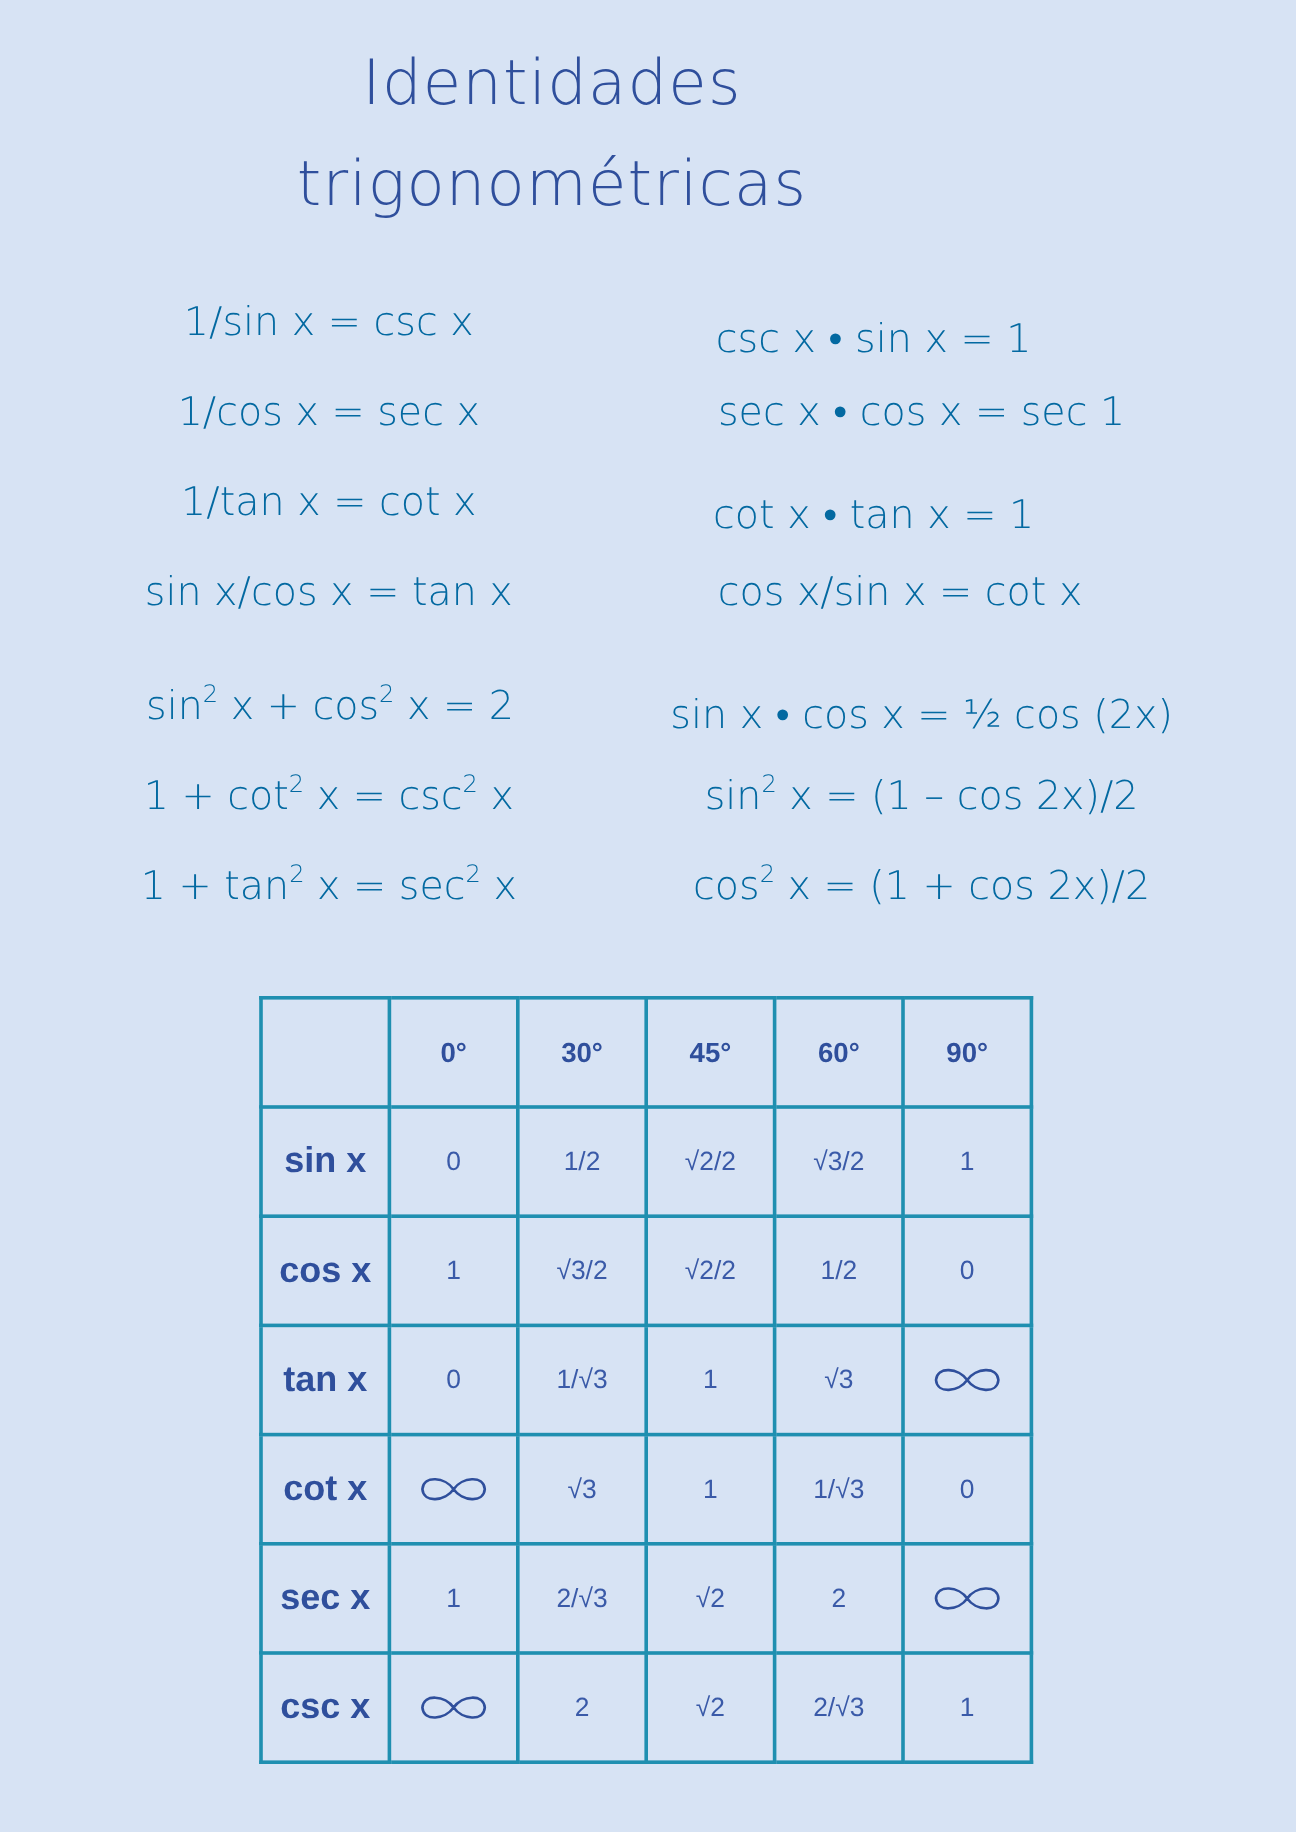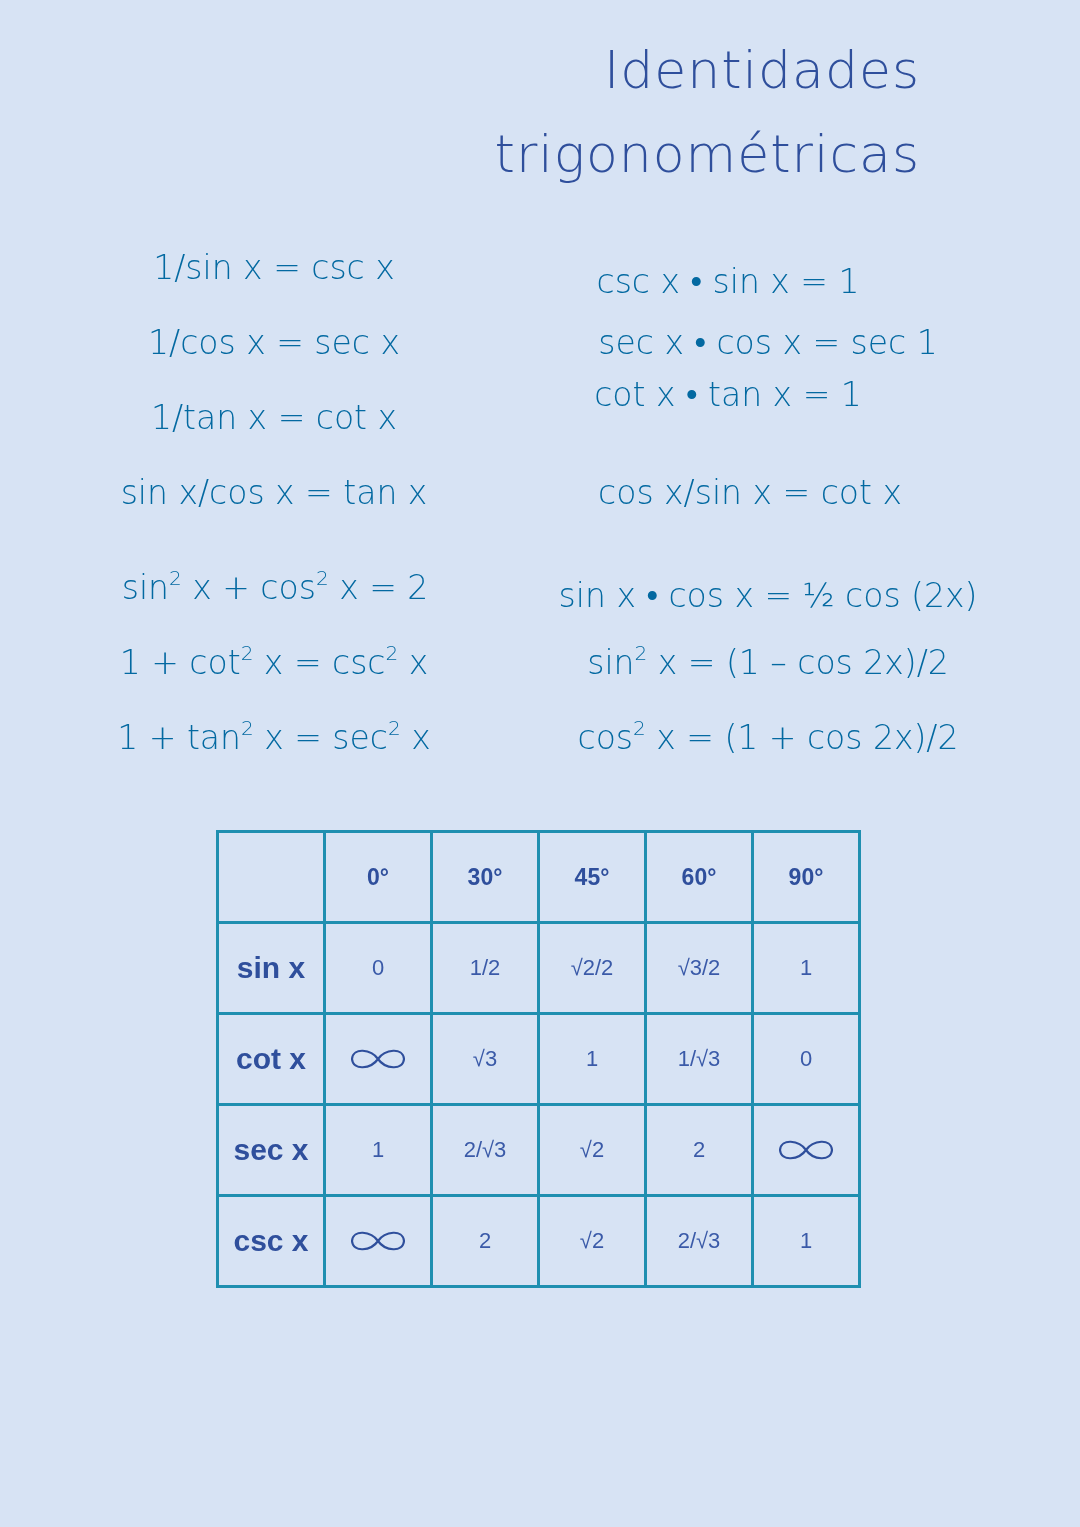--- a/index.html
+++ b/index.html
@@ -6,21 +6,21 @@
   body {
     width: 1080px; height: 1527px;
     background: #d7e3f4;
     color: #2f4f9c;
     font-family: "DejaVu Sans", sans-serif;
     position: relative;
     overflow: hidden;
   }
   .title {
     position: absolute; left: 0; top: 28px; width: 920px;
-    text-align: right;
+    text-align: center;
     font-family: "DejaVu Sans", sans-serif;
     font-weight: 300;
     font-size: 52px;
     line-height: 84px;
     color: #2f4f9c;
     letter-spacing: 1px;
   }
   .formula {
     position: absolute;
     font-size: 33px;
@@ -66,21 +66,21 @@
   <div>trigonométricas</div>
 </div>
 
 <div class="formula" style="left:274px; top:248px;">1/sin x = csc x</div>
 <div class="formula" style="left:274px; top:323px;">1/cos x = sec x</div>
 <div class="formula" style="left:274px; top:398px;">1/tan x = cot x</div>
 <div class="formula" style="left:274px; top:473px;">sin x/cos x = tan x</div>
 
 <div class="formula" style="left:728px; top:262px;">csc x • sin x = 1</div>
 <div class="formula" style="left:768px; top:323px;">sec x • cos x = sec 1</div>
-<div class="formula" style="left:728px; top:375px;">cot x • tan x = 1</div>
+<div class="formula" style="left:728px; top:409px;">cot x • tan x = 1</div>
 <div class="formula" style="left:750px; top:473px;">cos x/sin x = cot x</div>
 
 <div class="formula" style="left:275px; top:568px;">
   <span>sin</span><sup>2</sup><span> x + cos</span><sup>2</sup><span> x = 2</span>
 </div>
 <div class="formula" style="left:274px; top:643px;">
   <span>1 + cot</span><sup>2</sup><span> x = csc</span><sup>2</sup><span> x</span>
 </div>
 <div class="formula" style="left:274px; top:718px;">
   <span>1 + tan</span><sup>2</sup><span> x = sec</span><sup>2</sup><span> x</span>
@@ -108,20 +108,40 @@
   <tbody id="tbody">
       <tr>
         <th class="rowhead">sin x</th>
         <td>0</td>
         <td>1/2</td>
         <td>√2/2</td>
         <td>√3/2</td>
         <td>1</td>
       </tr>
       <tr>
+        <th class="rowhead">cos x</th>
+        <td>1</td>
+        <td>√3/2</td>
+        <td>√2/2</td>
+        <td>1/2</td>
+        <td>0</td>
+      </tr>
+      <tr>
+        <th class="rowhead">tan x</th>
+        <td>0</td>
+        <td>1/√3</td>
+        <td>1</td>
+        <td>√3</td>
+        <td class="inf">
+          <svg width="58" height="28" viewBox="0 0 58 28">
+            <path d="M29 14 C22 4, 4 2, 3 14 C4 26, 22 24, 29 14 C36 4, 54 2, 55 14 C54 26, 36 24, 29 14 Z" fill="none" stroke="#2f4f9c" stroke-width="2.2"></path>
+          </svg>
+        </td>
+      </tr>
+      <tr>
         <th class="rowhead">cot x</th>
         <td class="inf">
           <svg width="58" height="28" viewBox="0 0 58 28">
             <path d="M29 14 C22 4, 4 2, 3 14 C4 26, 22 24, 29 14 C36 4, 54 2, 55 14 C54 26, 36 24, 29 14 Z" fill="none" stroke="#2f4f9c" stroke-width="2.2"></path>
           </svg>
         </td>
         <td>√3</td>
         <td>1</td>
         <td>1/√3</td>
         <td>0</td>

